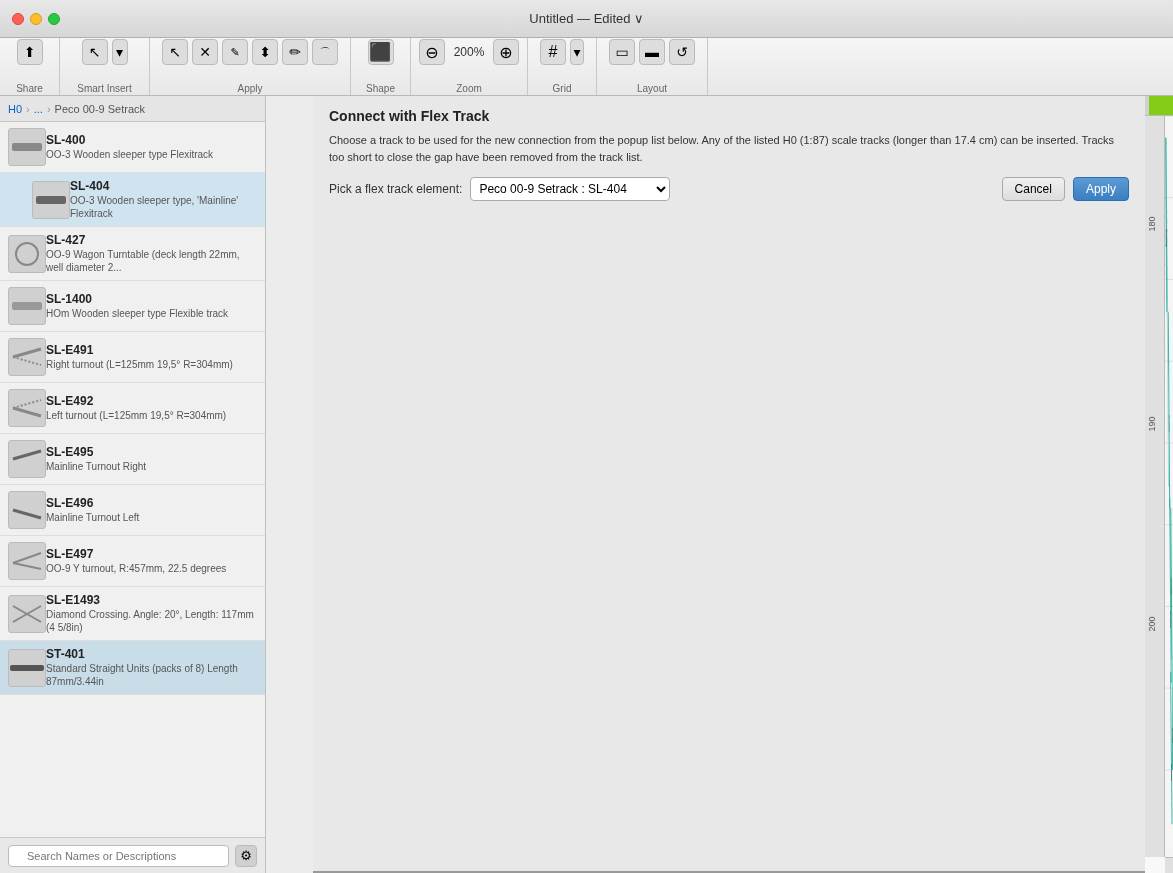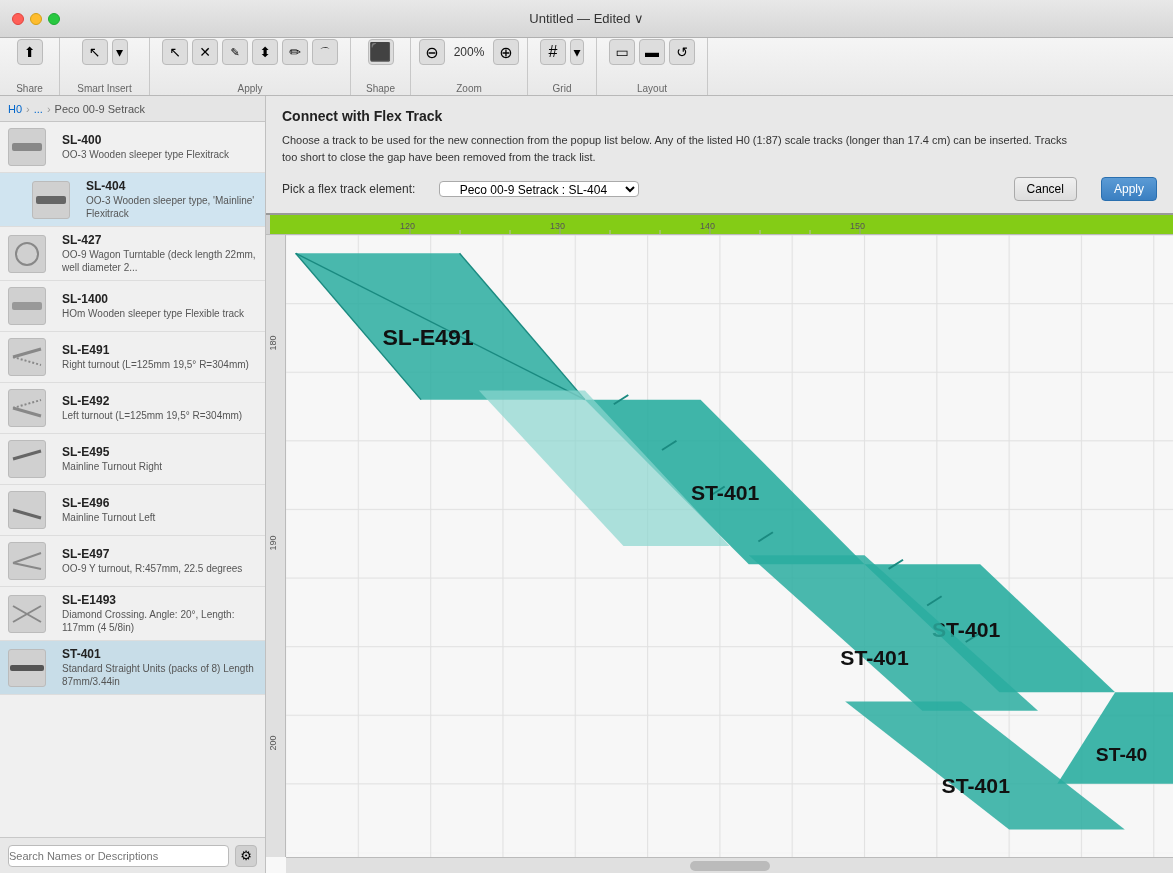--- a/index.html
+++ b/index.html
@@ -101,21 +101,21 @@
       flex: 1;
       overflow-y: auto;
       overflow-x: hidden;
     }
     .sidebar-item {
       display: flex;
       align-items: center;
       padding: 6px 8px;
       border-bottom: 1px solid #ddd;
       cursor: pointer;
-      gap: 16px;
+      gap: 0;
     }
     .sidebar-item.selected { background: #d0e4f0; padding-left: 32px; }
     .sidebar-item-thumb {
       width: 38px; height: 38px;
       background: #d0d0d0;
       border: 1px solid #bbb;
       border-radius: 3px;
       display: flex; align-items: center; justify-content: center;
       flex-shrink: 0;
       overflow: hidden;
@@ -131,42 +131,43 @@
       display: flex;
       align-items: center;
       padding: 0 8px;
       gap: 6px;
     }
     #sidebar-search input {
       flex: 1;
       height: 22px;
       border: 1px solid #bbb;
       border-radius: 4px;
-      padding: 0 0;
+      padding: 0 18px;
       font-size: 11px;
       background: white;
       outline: none;
     }
     .gear-btn {
       width: 22px; height: 22px;
       background: #d0d0d0;
       border: 1px solid #bbb;
       border-radius: 4px;
       display: flex; align-items: center; justify-content: center;
       cursor: pointer;
       font-size: 13px;
     }
 
     
     #canvas-area {
       flex: 1;
       display: flex;
-      flex-direction: column;
+      flex-direction: row;
       overflow: hidden;
       position: relative;
+      margin-left: 47px;
     }
 
     
     #dialog {
       background: #e8e8e8;
       border-bottom: 2px solid #999;
       padding: 12px 16px;
     }
     #dialog-title {
       font-size: 14px;
@@ -177,35 +178,34 @@
     #dialog-body {
       font-size: 11px;
       color: #333;
       line-height: 1.5;
       margin-bottom: 12px;
       max-width: 800px;
     }
     #dialog-controls {
       display: flex;
       align-items: center;
-      gap: 24px;
+      gap: 8px;
     }
     #dialog-controls label {
       font-size: 12px;
       color: #333;
     }
     #dialog-controls select {
-      height: 16px;
+      height: 24px;
       font-size: 12px;
       border: 1px solid #aaa;
       border-radius: 4px;
       padding: 0 4px;
       background: white;
       min-width: 200px;
-      text-align: center;
     }
     .dialog-btn {
       height: 24px;
       padding: 0 12px;
       font-size: 12px;
       border-radius: 4px;
       border: 1px solid #aaa;
       cursor: pointer;
       background: linear-gradient(to bottom, #f0f0f0, #ddd);
     }

